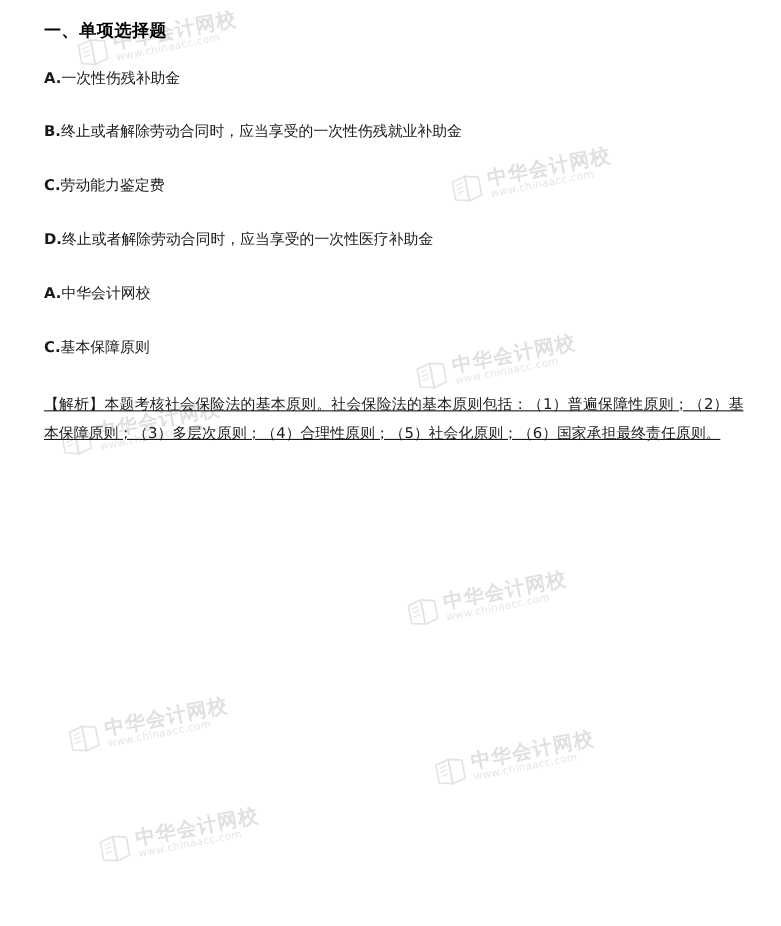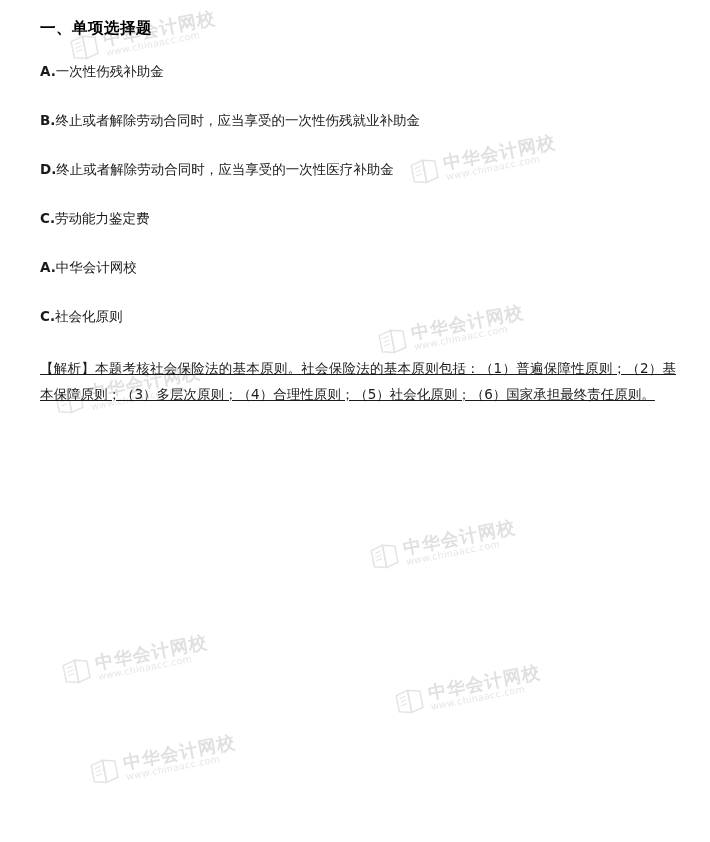--- a/index.html
+++ b/index.html
@@ -192,34 +192,34 @@
   <h1 class="section-title">一、单项选择题</h1>
 
 
   <p class="para">
     <span class="lead">A.</span><span>一次性伤残补助金</span>
   </p>
   <p class="para">
     <span class="lead">B.</span><span>终止或者解除劳动合同时，应当享受的一次性伤残就业补助金</span>
   </p>
   <p class="para">
+    <span class="lead">C.</span><span>劳动能力鉴定费</span>
+  </p>
+  <p class="para">
     <span class="lead">D.</span><span>终止或者解除劳动合同时，应当享受的一次性医疗补助金</span>
   </p>
-  <p class="para">
-    <span class="lead">C.</span><span>劳动能力鉴定费</span>
-  </p>
 
 
 
 
   <p class="para">
     <span class="lead">A.</span><span>中华会计网校</span>
   </p>
   <p class="para">
-    <span class="lead">C.</span><span>社会化原则</span>
+    <span class="lead">C.</span><span>基本保障原则</span>
   </p>
 
 
   <p class="para wrap">
     <span>【解析】</span><span>本题考核社会保险法的基本原则。社会保险法的基本原则包括：（1）普遍保障性原则；（2）基本保障原则；（3）多层次原则；（4）合理性原则；（5）社会化原则；（6）国家承担最终责任原则。</span>
   </p>
 
 </div>
 
 </body></html>

